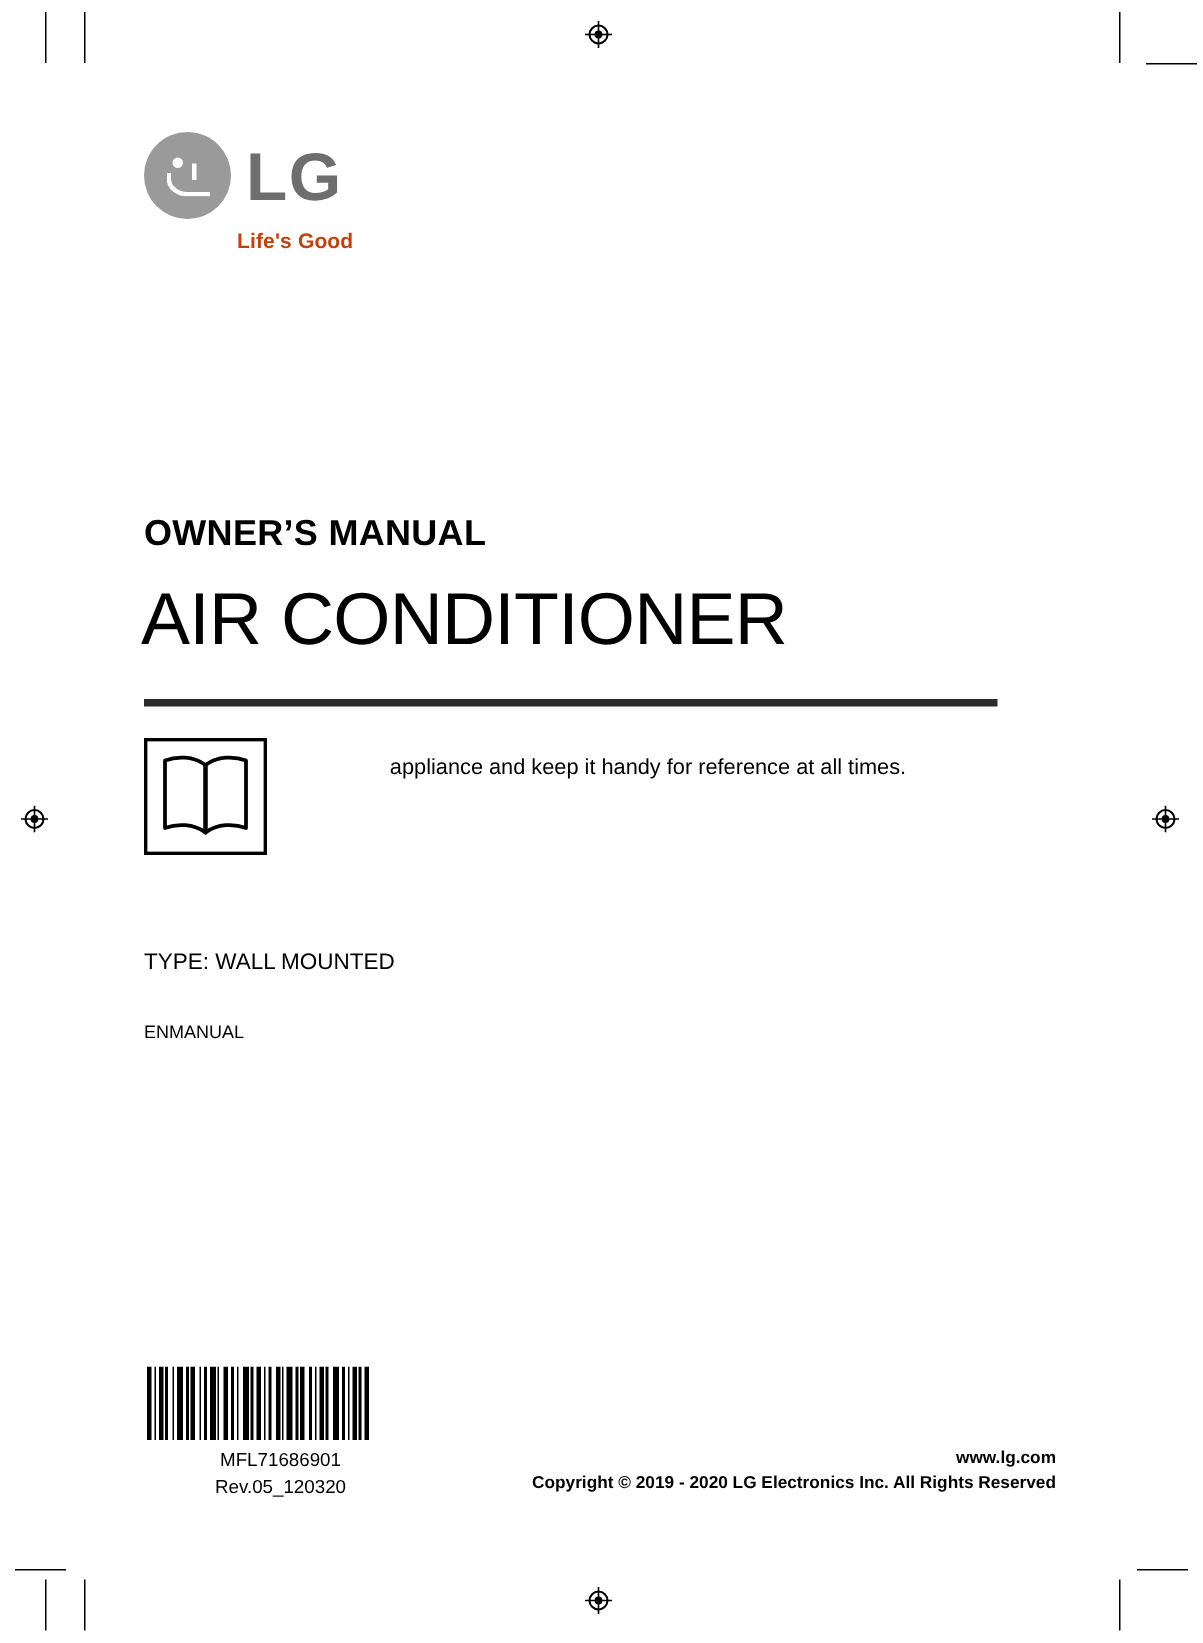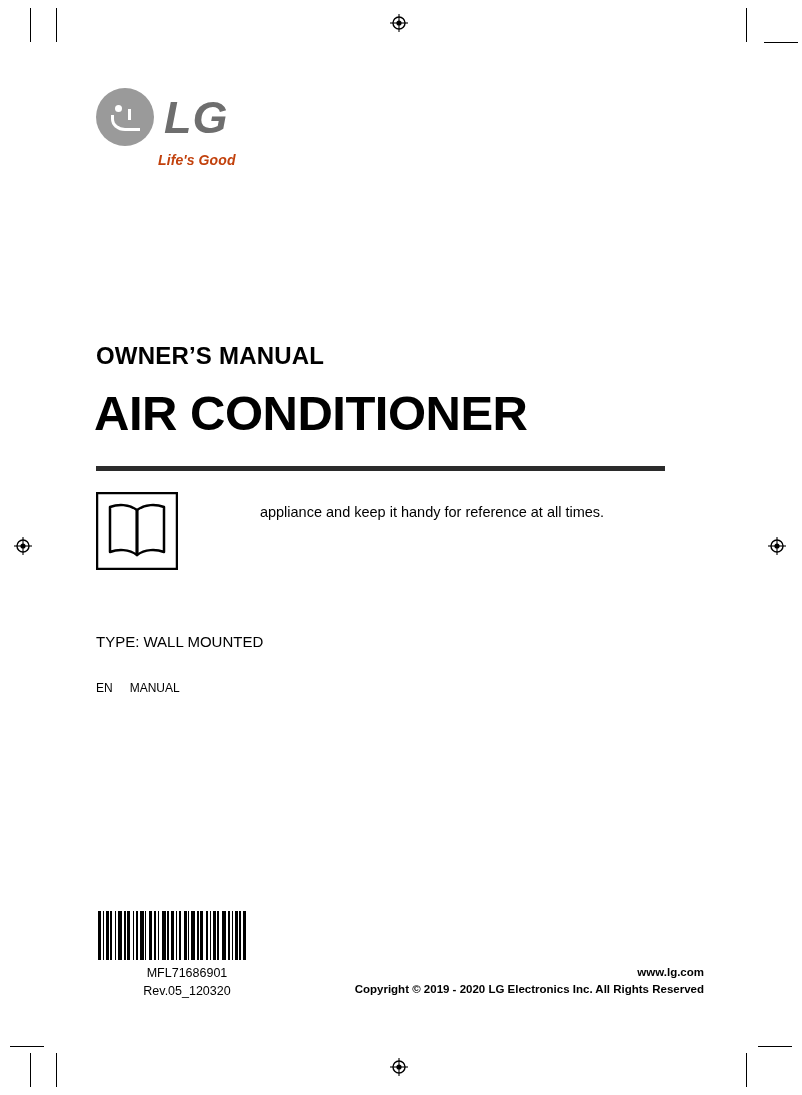--- a/index.html
+++ b/index.html
@@ -30,21 +30,20 @@
     height: 18px;
   }
   .reg svg { display: block; }
 
   
   .logo-block {
     position: absolute;
     left: 96px;
     top: 88px;
     width: 150px;
-    font-style: italic;
   }
   .logo-row {
     display: flex;
     align-items: center;
   }
   .logo-circle {
     width: 58px;
     height: 58px;
     border-radius: 50%;
     background: #9a9a9a;
@@ -102,21 +101,21 @@
     top: 342px;
     font-size: 24px;
     font-weight: bold;
     letter-spacing: 0.2px;
   }
   .maintitle {
     position: absolute;
     left: 94px;
     top: 385px;
     font-size: 49px;
-    font-weight: bold;
+    font-weight: normal;
     letter-spacing: -0.5px;
   }
   .rule {
     position: absolute;
     left: 96px;
     top: 466px;
     width: 569px;
     height: 5px;
     background: #2b2b2b;
   }
@@ -152,21 +151,21 @@
     left: 96px;
     top: 633px;
     font-size: 15px;
   }
   .lang-line {
     position: absolute;
     left: 96px;
     top: 681px;
     font-size: 12px;
   }
-  .lang-line .code { margin-right: 17px; }
+  .lang-line .code { }
 
   
   .barcode {
     position: absolute;
     left: 98px;
     top: 911px;
     width: 178px;
     height: 49px;
     display: flex;
     align-items: stretch;

